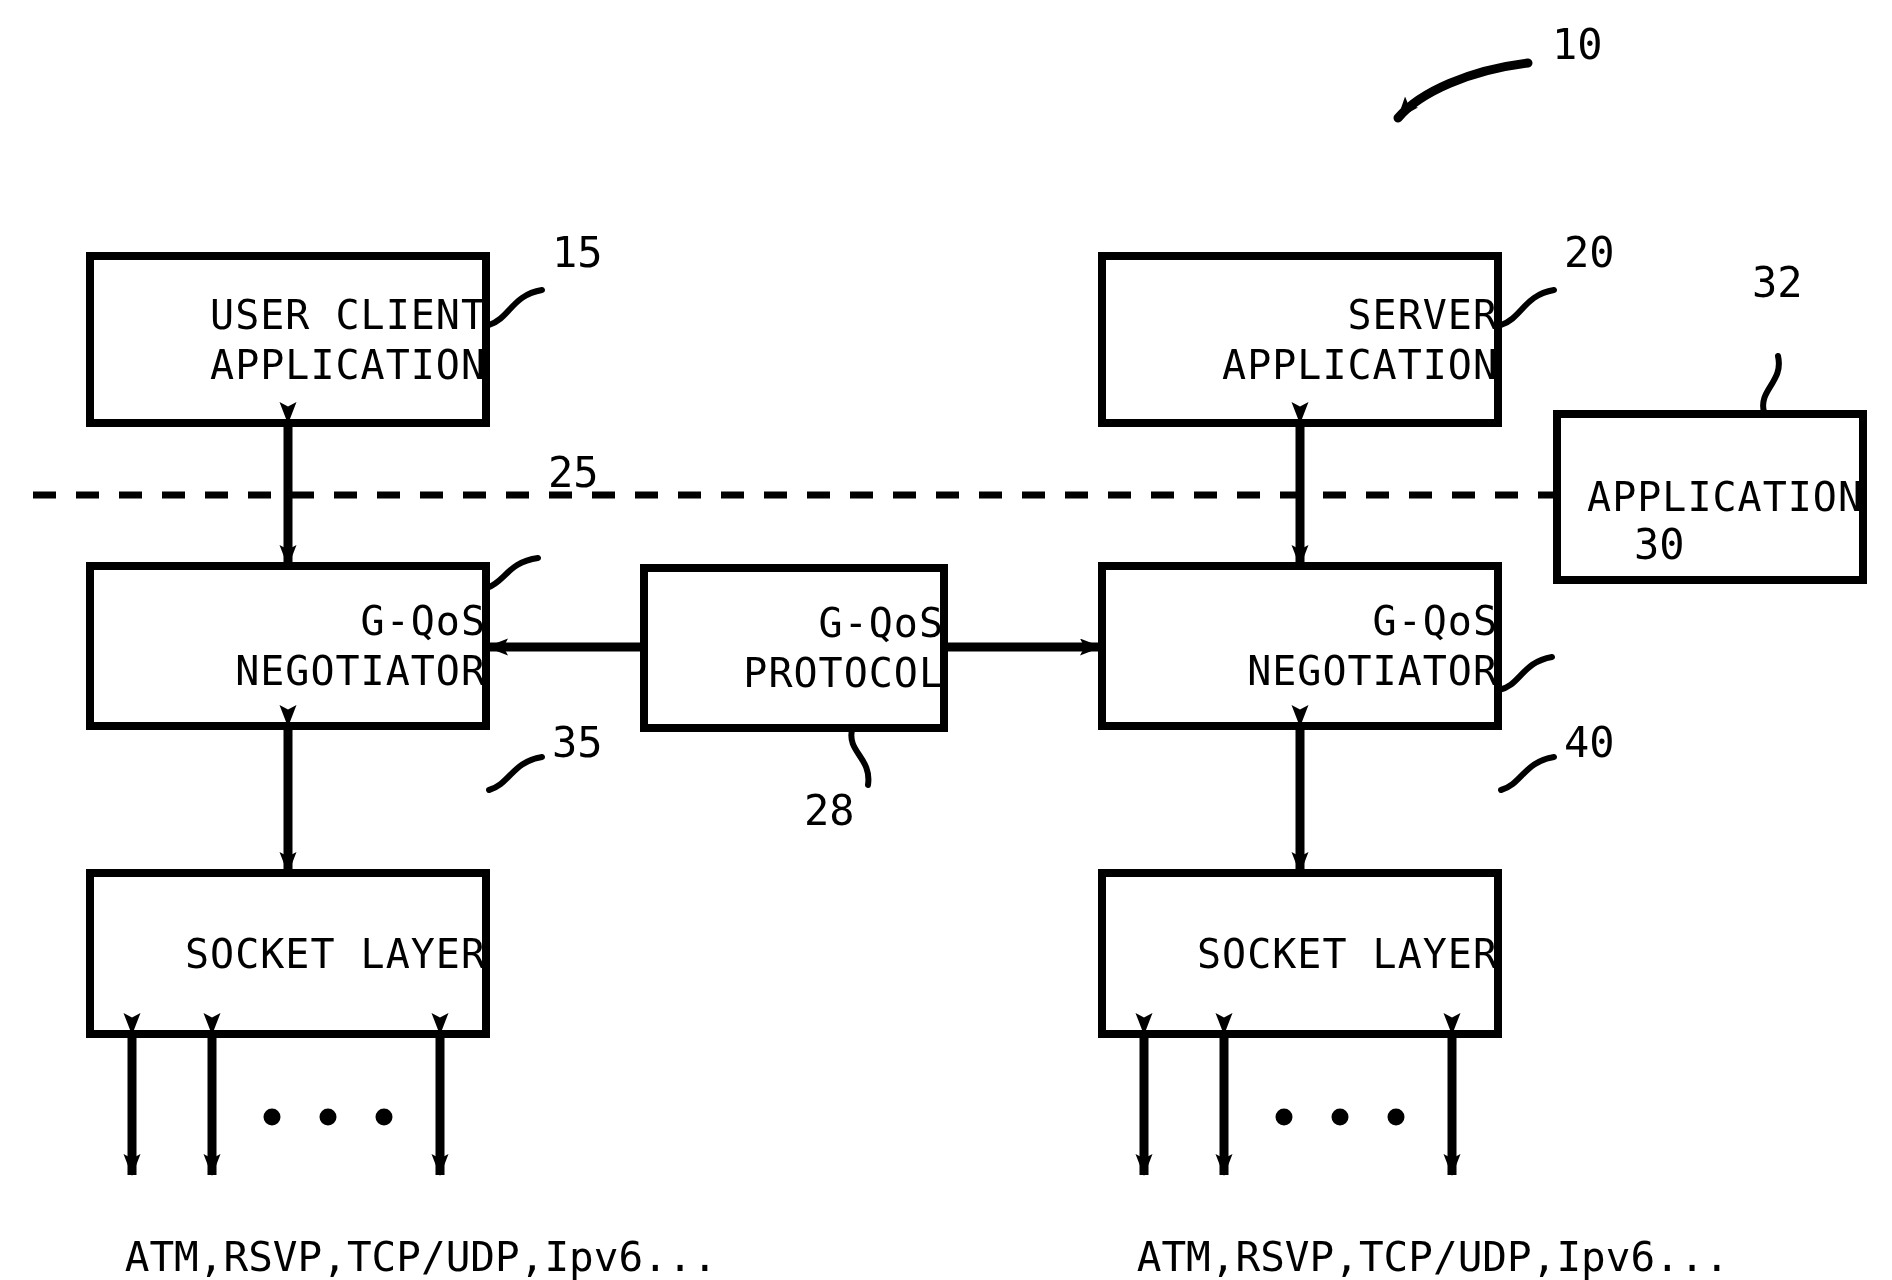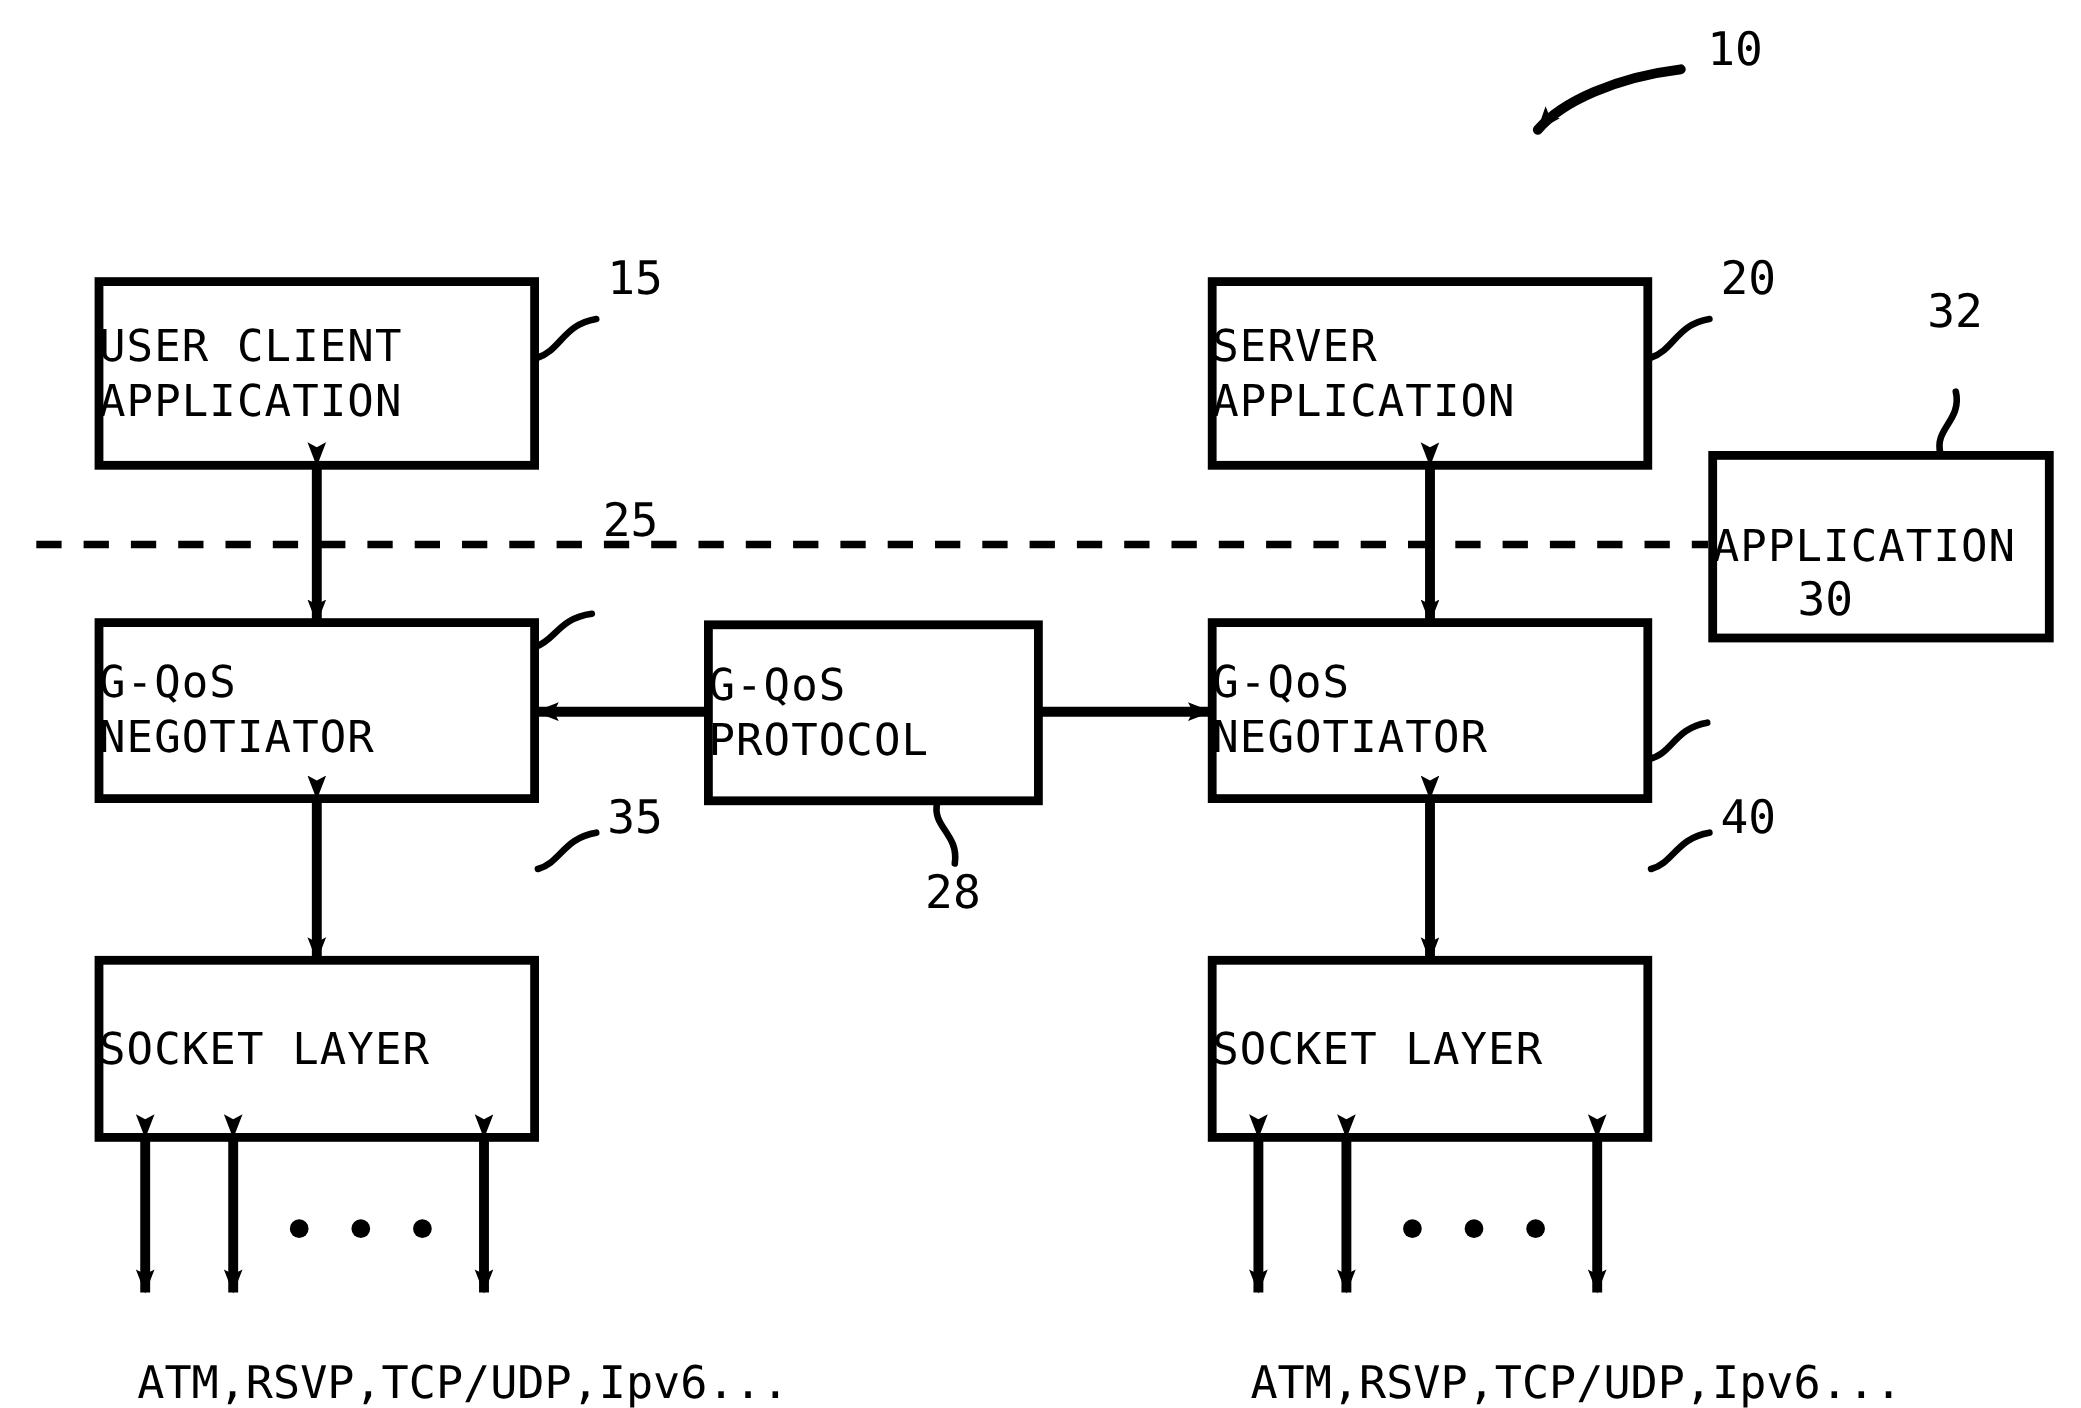--- a/index.html
+++ b/index.html
@@ -7,21 +7,21 @@
     width:1892px;height:1280px;
     font-family:"DejaVu Sans Mono","Liberation Mono",monospace;
     color:#000;
     overflow:hidden;
   }
   #stage{position:relative;width:1892px;height:1280px;background:#fff;}
   svg.layer{position:absolute;left:0;top:0;width:1892px;height:1280px;}
   .boxlabel{
     position:absolute;
     display:flex;flex-direction:column;
-    align-items:flex-start;justify-content:center;
+    align-items:flex-end;justify-content:center;
     text-align:center;
     font-family:"DejaVu Sans Mono","Liberation Mono",monospace;
     font-size:40px;
     letter-spacing:1px;
     line-height:1.25;
     white-space:pre;
     pointer-events:none;
   }
   .boxlabel span{display:block;}
   .reftext{
@@ -205,21 +205,21 @@
   </div>
 
   <div class="reftext" style="left:548px;top:452px;">
     <span>25</span>
   </div>
 
   <div class="reftext" style="left:1634px;top:524px;">
     <span>30</span>
   </div>
 
-  <div class="reftext" style="left:841px;top:790px;">
+  <div class="reftext" style="left:804px;top:790px;">
     <span>28</span>
   </div>
 
   <div class="reftext" style="left:552px;top:722px;">
     <span>35</span>
   </div>
 
   <div class="reftext" style="left:1564px;top:722px;">
     <span>40</span>
   </div>

